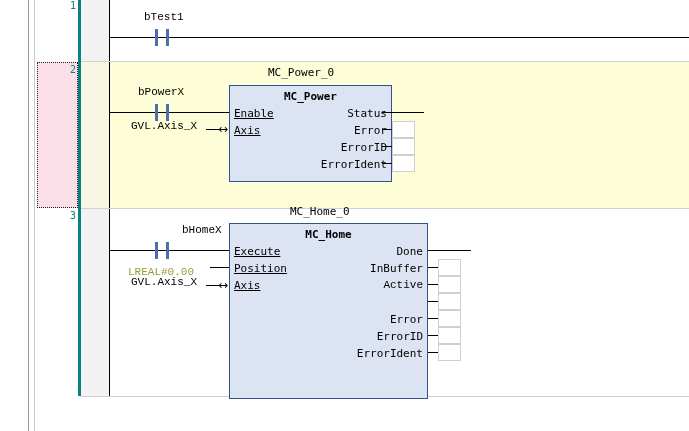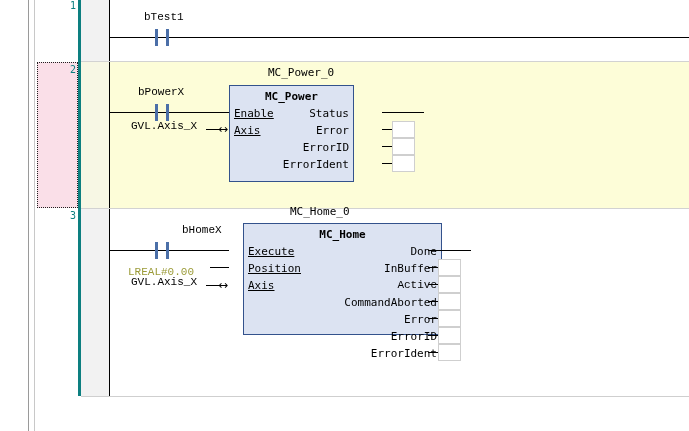--- a/index.html
+++ b/index.html
@@ -113,21 +113,21 @@
   <div class="contact" style="left:155px;top:104px;width:14px;height:17px;">
     <span class="bar b1"></span>
     <span class="bar b2"></span>
   </div>
 
   <div class="lbl" style="left:131px;top:120px;">GVL.Axis_X</div>
   <div class="wire" style="left:206px;top:129px;width:14px;"></div>
   <div class="inout-arrow" style="left:218px;top:123px;">↔</div>
 
   <div class="fb-inst" style="left:268px;top:66px;">MC_Power_0</div>
-  <div class="fb" style="left:229px;top:85px;width:125px;height:97px;">
+  <div class="fb" style="left:229px;top:85px;width:163px;height:97px;">
     <div class="fb-title" style="top:4px;">MC_Power</div>
     <div class="pin-in" style="left:4px;top:21px;">Enable</div>
     <div class="pin-in" style="left:4px;top:38px;">Axis</div>
     <div class="pin-out" style="right:4px;top:21px;">Status</div>
     <div class="pin-out" style="right:4px;top:38px;">Error</div>
     <div class="pin-out" style="right:4px;top:55px;">ErrorID</div>
     <div class="pin-out" style="right:4px;top:72px;">ErrorIdent</div>
   </div>
 
   <div class="wire" style="left:382px;top:112px;width:42px;"></div>
@@ -148,29 +148,28 @@
   </div>
 
   <div class="lbl literal" style="left:128px;top:258px;">LREAL#0.00</div>
   <div class="wire" style="left:210px;top:267px;width:19px;"></div>
 
   <div class="lbl" style="left:131px;top:276px;">GVL.Axis_X</div>
   <div class="wire" style="left:206px;top:285px;width:14px;"></div>
   <div class="inout-arrow" style="left:218px;top:279px;">↔</div>
 
   <div class="fb-inst" style="left:290px;top:205px;">MC_Home_0</div>
-  <div class="fb" style="left:243px;top:223px;width:199px;height:112px;">
+  <div class="fb" style="left:229px;top:223px;width:199px;height:176px;">
     <div class="fb-title" style="top:4px;">MC_Home</div>
     <div class="pin-in" style="left:4px;top:21px;">Execute</div>
     <div class="pin-in" style="left:4px;top:38px;">Position</div>
     <div class="pin-in" style="left:4px;top:55px;">Axis</div>
     <div class="pin-out" style="right:4px;top:21px;">Done</div>
     <div class="pin-out" style="right:4px;top:38px;">InBuffer</div>
     <div class="pin-out" style="right:4px;top:55px;font-family:Liberation Mono, monospace;">Active</div>
-    <div class="pin-out" style="right:4px;top:72px;">CommandAborted</div>
     <div class="pin-out" style="right:4px;top:89px;">Error</div>
     <div class="pin-out" style="right:4px;top:106px;">ErrorID</div>
     <div class="pin-out" style="right:4px;top:123px;">ErrorIdent</div>
   </div>
 
   <div class="wire" style="left:428px;top:250px;width:43px;"></div>
   <div class="wire" style="left:428px;top:267px;width:10px;"></div>
   <div class="wire" style="left:428px;top:284px;width:10px;"></div>
   <div class="wire" style="left:428px;top:301px;width:10px;"></div>
   <div class="wire" style="left:428px;top:318px;width:10px;"></div>

